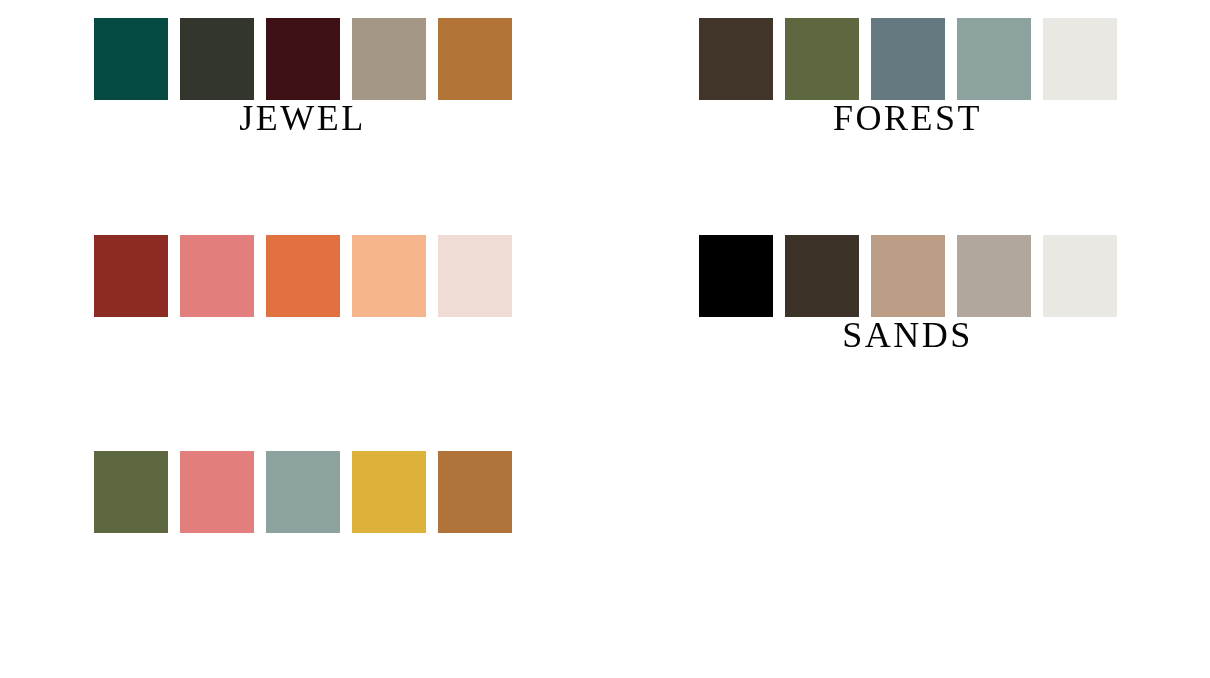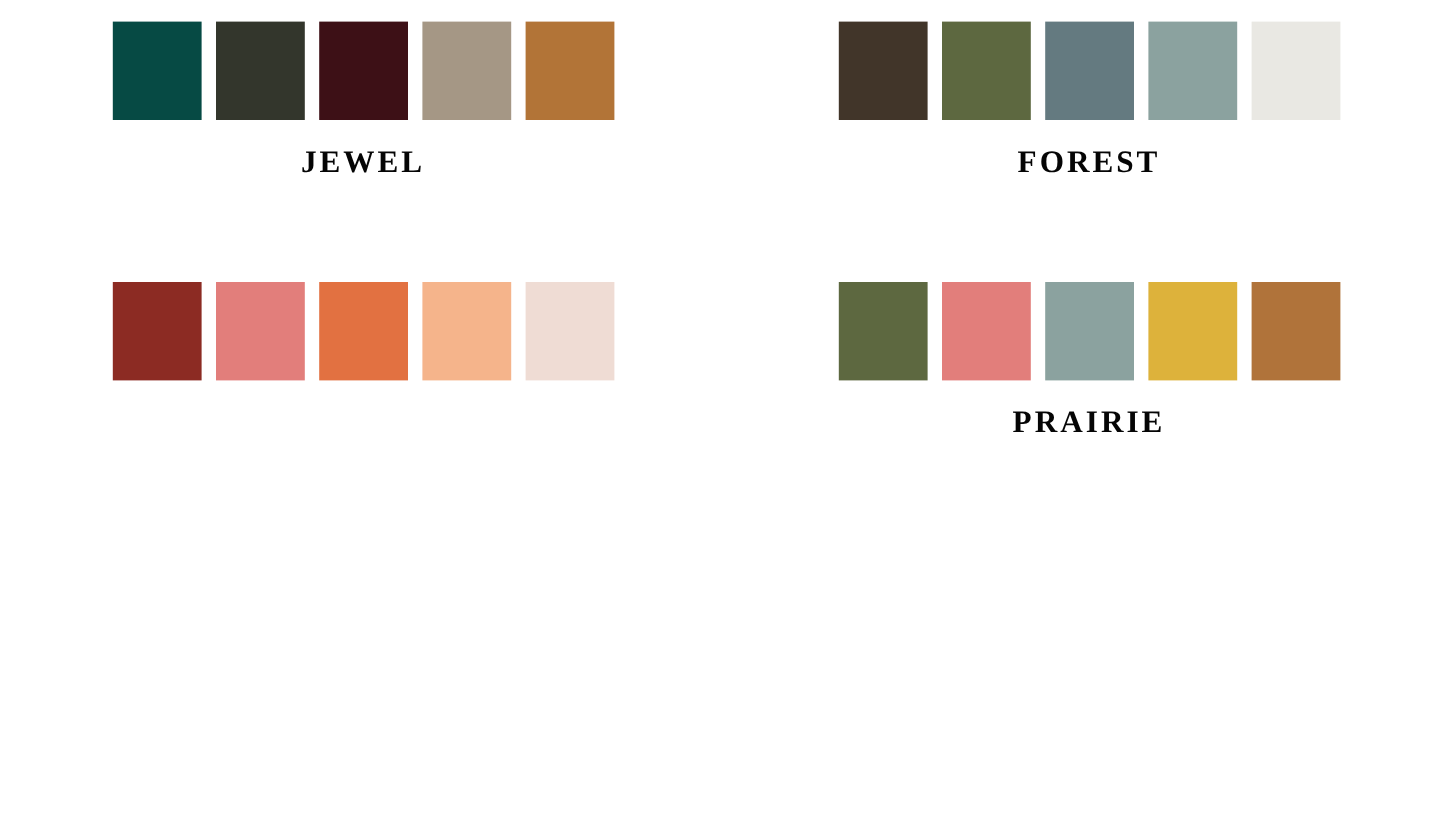--- a/index.html
+++ b/index.html
@@ -36,25 +36,24 @@
     flex-direction: row;
     gap: 12px;
   }
 
   .swatch {
     width: 74px;
     height: 82px;
   }
 
   .palette-label {
-    margin-top: 22px;
     font-family: "Liberation Serif", serif;
-    font-size: 26px;
+    font-size: 36px;
     line-height: 1;
-    font-weight: 700;
+    font-weight: 400;
     color: #050505;
     letter-spacing: 2.5px;
     text-align: center;
     white-space: nowrap;
   }
 </style>
 </head>
 <body style="background: rgb(255, 255, 255);">
 
 <div id="palette-board">
@@ -82,21 +81,30 @@
       <div class="swatch-strip">
         <div class="swatch" title="#8C2B23" style="background: rgb(140, 43, 35);"></div>
         <div class="swatch" title="#E27E7B" style="background: rgb(226, 126, 123);"></div>
         <div class="swatch" title="#E27141" style="background: rgb(226, 113, 65);"></div>
         <div class="swatch" title="#F5B48B" style="background: rgb(245, 180, 139);"></div>
         <div class="swatch" title="#EFDCD4" style="background: rgb(239, 220, 212);"></div>
       </div>
     </div>
     <div class="palette-cell">
       <div class="swatch-strip">
+        <div class="swatch" title="#000000" style="background: rgb(0, 0, 0);"></div>
+        <div class="swatch" title="#3D3228" style="background: rgb(61, 50, 40);"></div>
+        <div class="swatch" title="#BC9D86" style="background: rgb(188, 157, 134);"></div>
+        <div class="swatch" title="#B2A79C" style="background: rgb(178, 167, 156);"></div>
+        <div class="swatch" title="#E9E8E3" style="background: rgb(233, 232, 227);"></div>
+      </div>
+      <div class="palette-label" style="color: rgb(5, 5, 5);">SANDS</div>
+    </div>
+    <div class="palette-cell">
+      <div class="swatch-strip">
         <div class="swatch" title="#5D6840" style="background: rgb(93, 104, 64);"></div>
         <div class="swatch" title="#E27E7B" style="background: rgb(226, 126, 123);"></div>
         <div class="swatch" title="#8BA29F" style="background: rgb(139, 162, 159);"></div>
         <div class="swatch" title="#DDB23B" style="background: rgb(221, 178, 59);"></div>
         <div class="swatch" title="#B0733A" style="background: rgb(176, 115, 58);"></div>
       </div>
-      <div class="palette-label" style="color: rgb(5, 5, 5);">PRAIRIE</div>
     </div>
   </div>
 
 </body></html>

